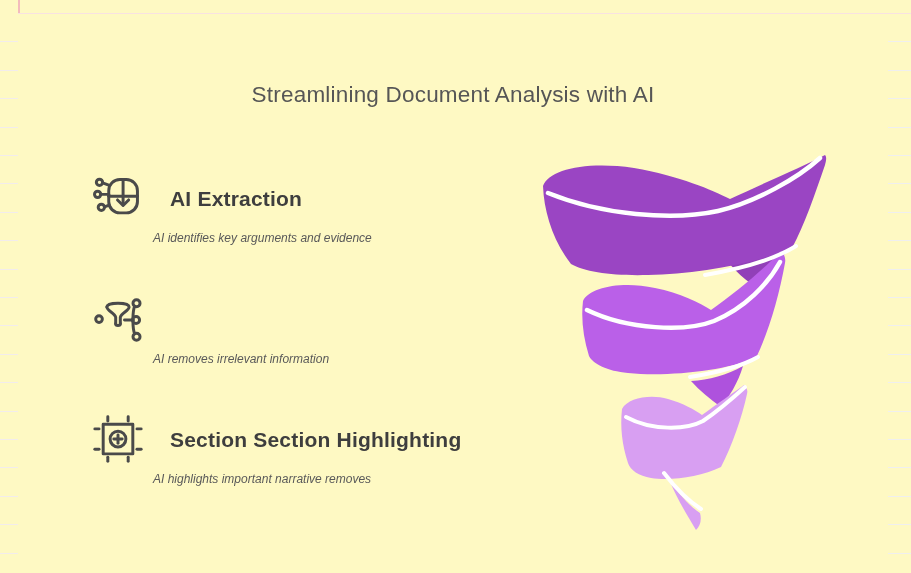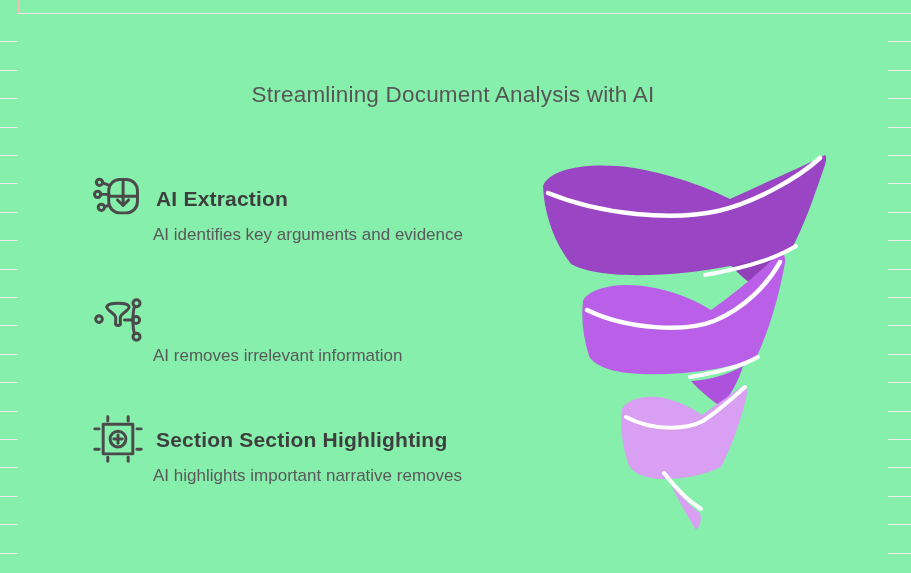--- a/index.html
+++ b/index.html
@@ -1,39 +1,39 @@
 <!DOCTYPE html>
 <html><head>
 <meta charset="utf-8">
 <style>
   html,body{margin:0;padding:0;background:#ffffff;}
   body{font-family:"Liberation Sans","DejaVu Sans",sans-serif;}
-  #stage{position:relative;width:911px;height:573px;overflow:hidden;background:#86efac;}
+  #stage{position:relative;width:911px;height:573px;overflow:hidden;background:#fef9c3;}
 
   
   .ruled-strip{position:absolute;top:14px;bottom:0;
     background-image:repeating-linear-gradient(to bottom,transparent 0,transparent 27.4px,#f2ecec 27.4px,#f2ecec 28.4px);}
   #strip-left{left:0;width:18px;}
   #strip-right{left:888px;width:23px;background-image:repeating-linear-gradient(to bottom,transparent 0,transparent 27.4px,#efefef 27.4px,#efefef 28.4px);}
 
   
   #edge-v{position:absolute;left:18px;top:0;width:2px;height:14px;background:#f3bcbc;}
   #edge-h{position:absolute;left:18px;right:0;top:13px;height:1px;background:#f8e2e2;}
 
   
   #title{position:absolute;left:0;top:81px;width:906px;text-align:center;
     font-size:22.5px;line-height:28px;color:#565656;letter-spacing:.2px;}
 
   
   .item{position:absolute;left:93px;width:430px;}
-  .item-head{display:flex;align-items:center;gap:13px;height:52px;text-align:center;}
+  .item-head{display:flex;align-items:center;gap:27px;height:52px;text-align:center;}
   .item-icon{width:50px;height:50px;flex:0 0 50px;color:#4a4a4a;}
   .item-icon svg{width:50px;height:50px;display:block;}
   .item-heading{font-size:21px;font-weight:700;color:#3e3e3e;letter-spacing:.2px;}
-  .item-sub{margin:0 0 0 60px;font-size:17px;color:#595959;}
+  .item-sub{margin:6px 0 0 60px;font-size:12px;color:#595959;font-style:italic;}
 
   #item-1{top:173px;} #item-2{top:294px;} #item-3{top:414px;}
 
   #funnel{position:absolute;left:535px;top:148px;width:300px;height:390px;}
   .gap{fill:none;stroke:#ffffff;stroke-linecap:round;}
 </style>
 </head>
 <body>
 
 <div id="stage">

